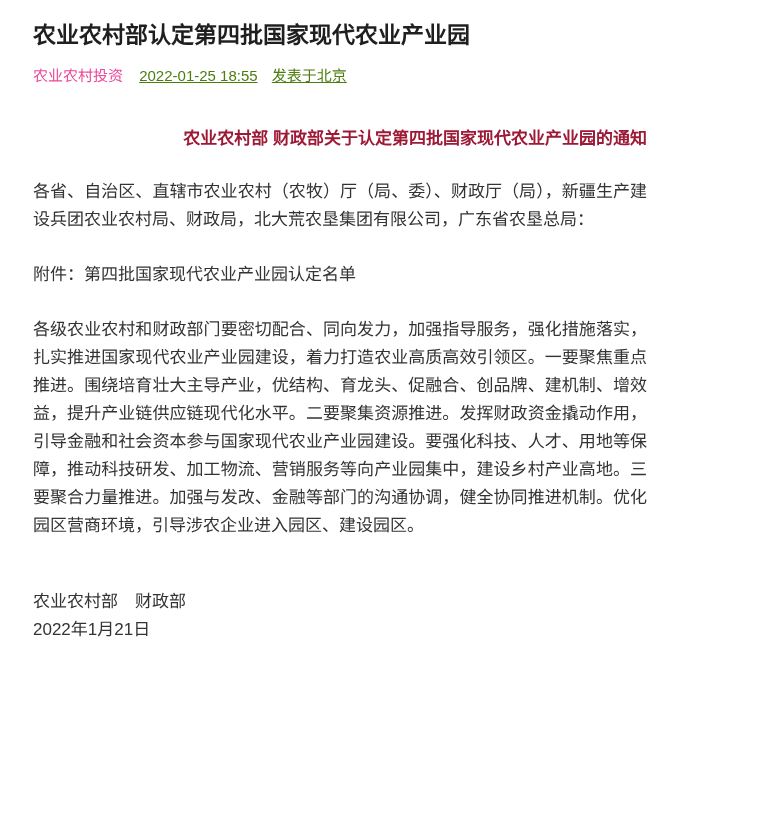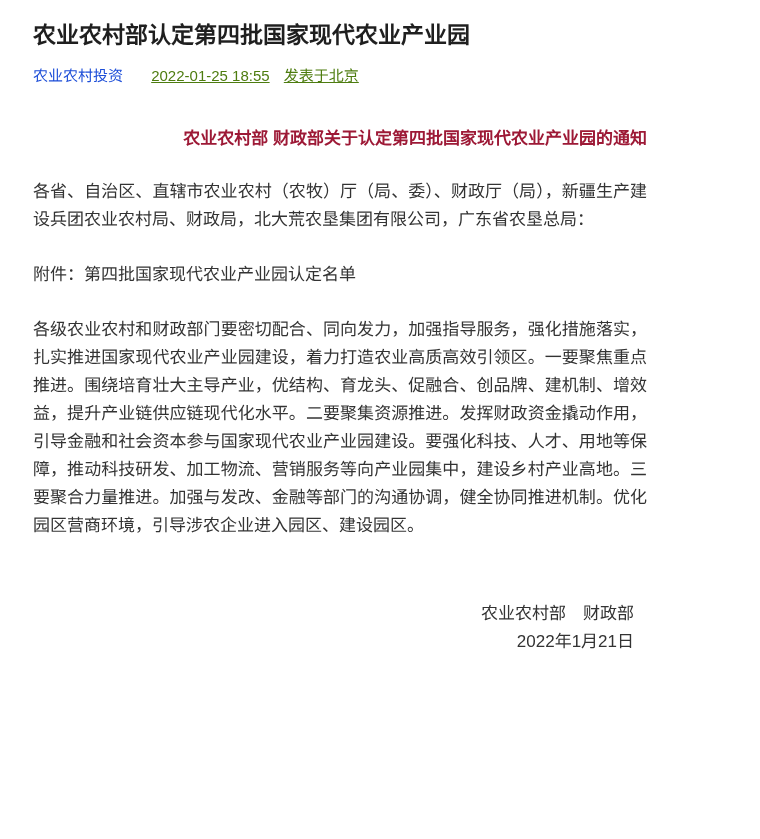--- a/index.html
+++ b/index.html
@@ -25,23 +25,23 @@
     font-weight: 700;
     color: #1f1f1f;
   }
   .byline {
     margin-top: 15px;
     font-size: 15px;
     line-height: 21px;
     white-space: nowrap;
   }
   .byline .account {
-    color: #1d4ed8;
+    color: #ec4899;
     text-decoration: none;
-    margin-right: 24px;
+    margin-right: 12px;
     cursor: pointer;
   }
   .byline .meta {
     color: #4d7c0f;
     margin-right: 10px;
     text-decoration: underline;
   }
   .notice-title {
     margin: 41px 0 0 0;
     font-size: 17px;
@@ -53,26 +53,25 @@
   .para {
     margin: 27px 0 0 0;
     font-size: 17px;
     line-height: 28px;
     color: #333333;
     text-align: justify;
     text-justify: inter-ideograph;
     word-break: break-all;
   }
   .signature {
-    margin-top: 60px;
+    margin-top: 48px;
     padding-right: 13px;
     font-size: 17px;
     line-height: 28px;
     color: #333333;
-    text-align: right;
   }
   .signature p {
     margin: 0;
   }
 </style>
 </head>
 <body>
 
 <div class="page">
 

